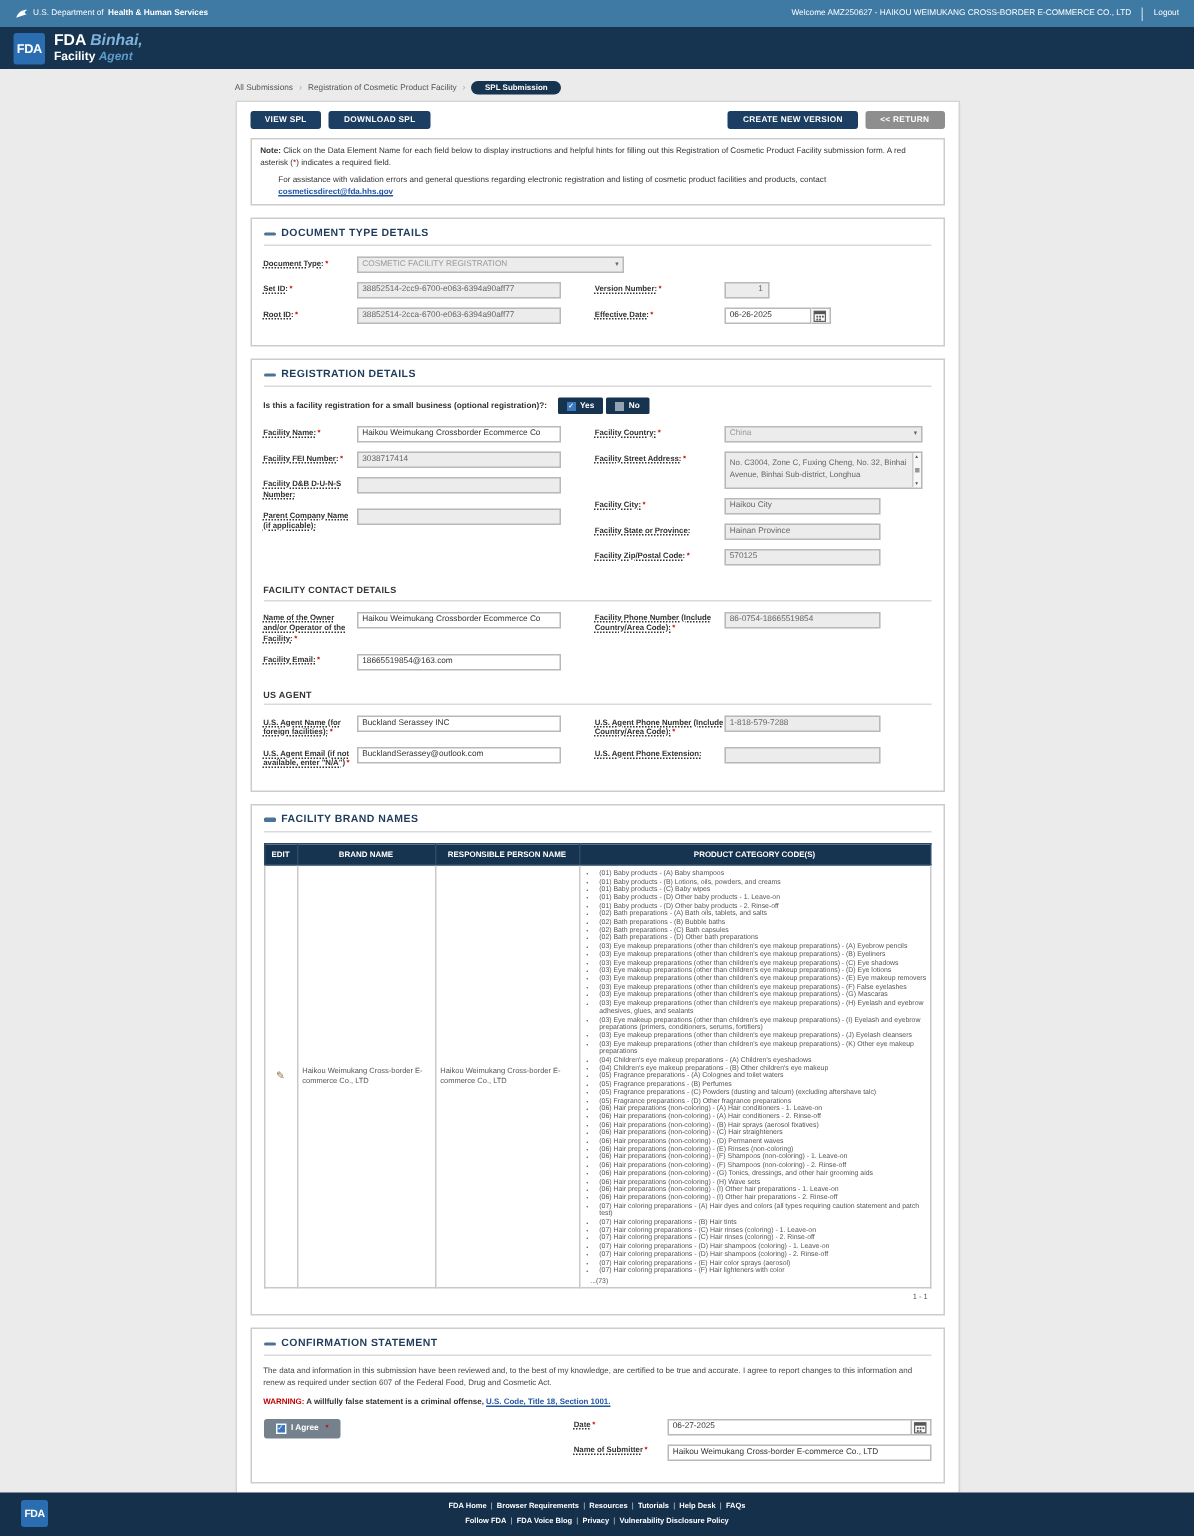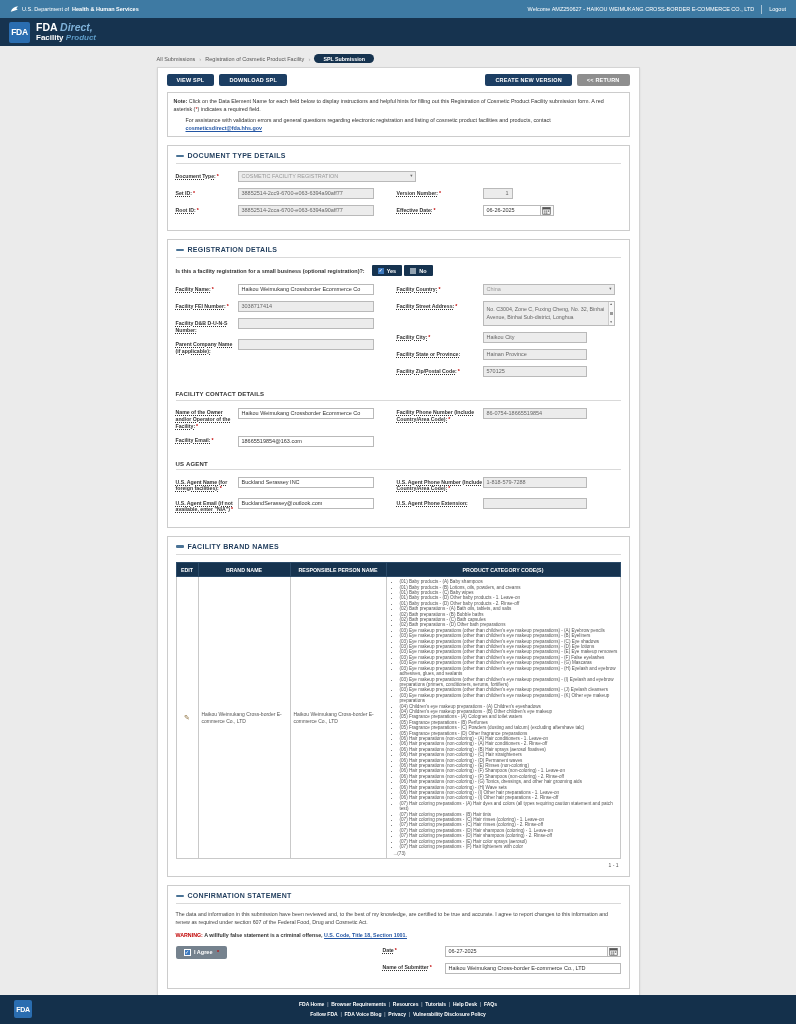--- a/index.html
+++ b/index.html
@@ -128,22 +128,22 @@
     <span class="right">
       <span>Welcome AMZ250627 - HAIKOU WEIMUKANG CROSS-BORDER E-COMMERCE CO., LTD</span>
       <span class="sepv"></span>
       <span>Logout</span>
     </span>
   </div>
 
   <div class="hdr">
     <div class="fda-logo">FDA</div>
     <div>
-      <div class="hdr-t1"><span>FDA </span><span class="it">Direct,</span></div>
-      <div class="hdr-t2"><span>Facility </span><span class="it">Product</span></div>
+      <div class="hdr-t1"><span>FDA </span><span class="it">Binhai,</span></div>
+      <div class="hdr-t2"><span>Facility </span><span class="it">Agent</span></div>
     </div>
   </div>
 
   <div class="main">
 
     <div class="crumbs">
       <span>All Submissions</span>
       <span class="crumb-sep">›</span>
       <span>Registration of Cosmetic Product Facility</span>
       <span class="crumb-sep">›</span>

